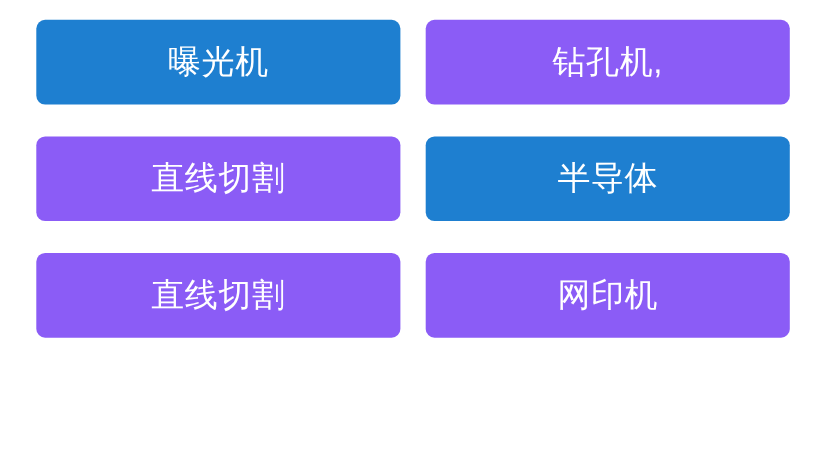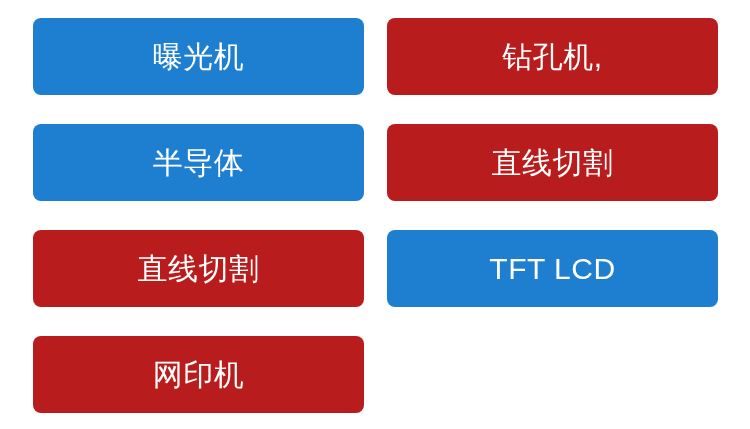--- a/index.html
+++ b/index.html
@@ -46,51 +46,48 @@
     color: #ffffff;
     font-size: 30px;
     line-height: 1;
     font-weight: 400;
     letter-spacing: 0.5px;
     white-space: nowrap;
     text-align: center;
     display: block;
   }
   .tag-button.col-blue { background-color: #1e7fd0; }
-  .tag-button.col-orange { background-color: #b91c1c; }
+  .tag-button.col-orange { background-color: #8b5cf6; }
 </style>
 </head>
 <body>
 
 <div id="app">
   <div class="grid">
 
     <button class="tag-button col-blue">
       <span class="tag-label">曝光机</span>
     </button>
 
     <button class="tag-button col-orange">
       <span class="tag-label">钻孔机,</span>
     </button>
 
 
+    <button class="tag-button col-orange">
+      <span class="tag-label">直线切割</span>
+    </button>
+
     <button class="tag-button col-blue">
       <span class="tag-label">半导体</span>
     </button>
 
     <button class="tag-button col-orange">
       <span class="tag-label">直线切割</span>
     </button>
 
-    <button class="tag-button col-orange">
-      <span class="tag-label">直线切割</span>
-    </button>
-
-    <button class="tag-button col-blue">
-      <span class="tag-label">TFT LCD</span>
-    </button>
 
     <button class="tag-button col-orange">
       <span class="tag-label">网印机</span>
     </button>
 
   </div>
 </div>
 
 </body></html>

